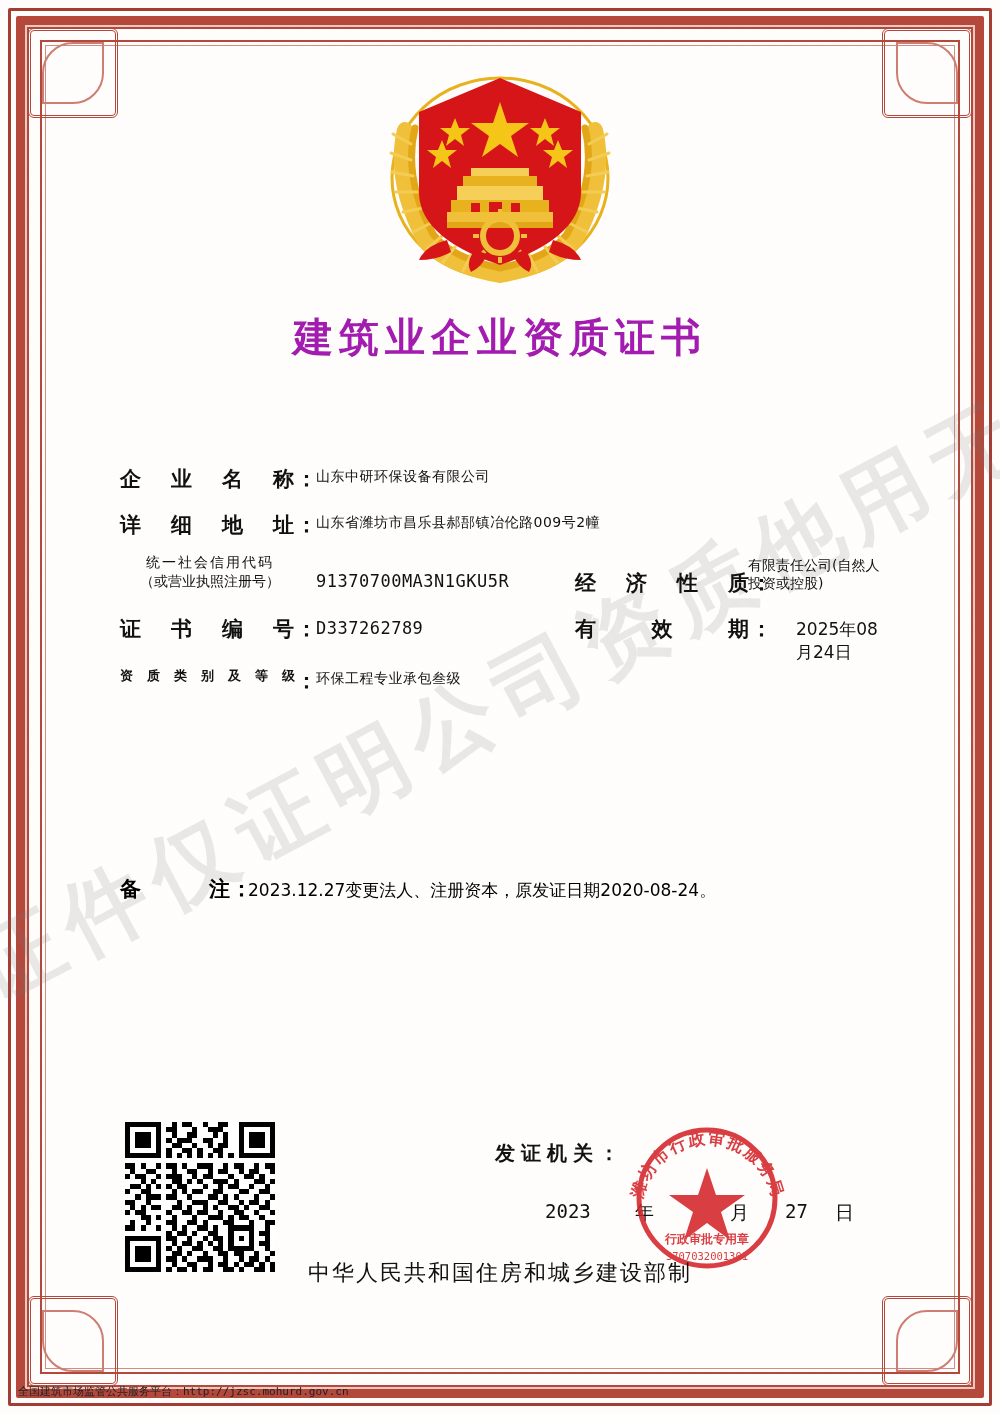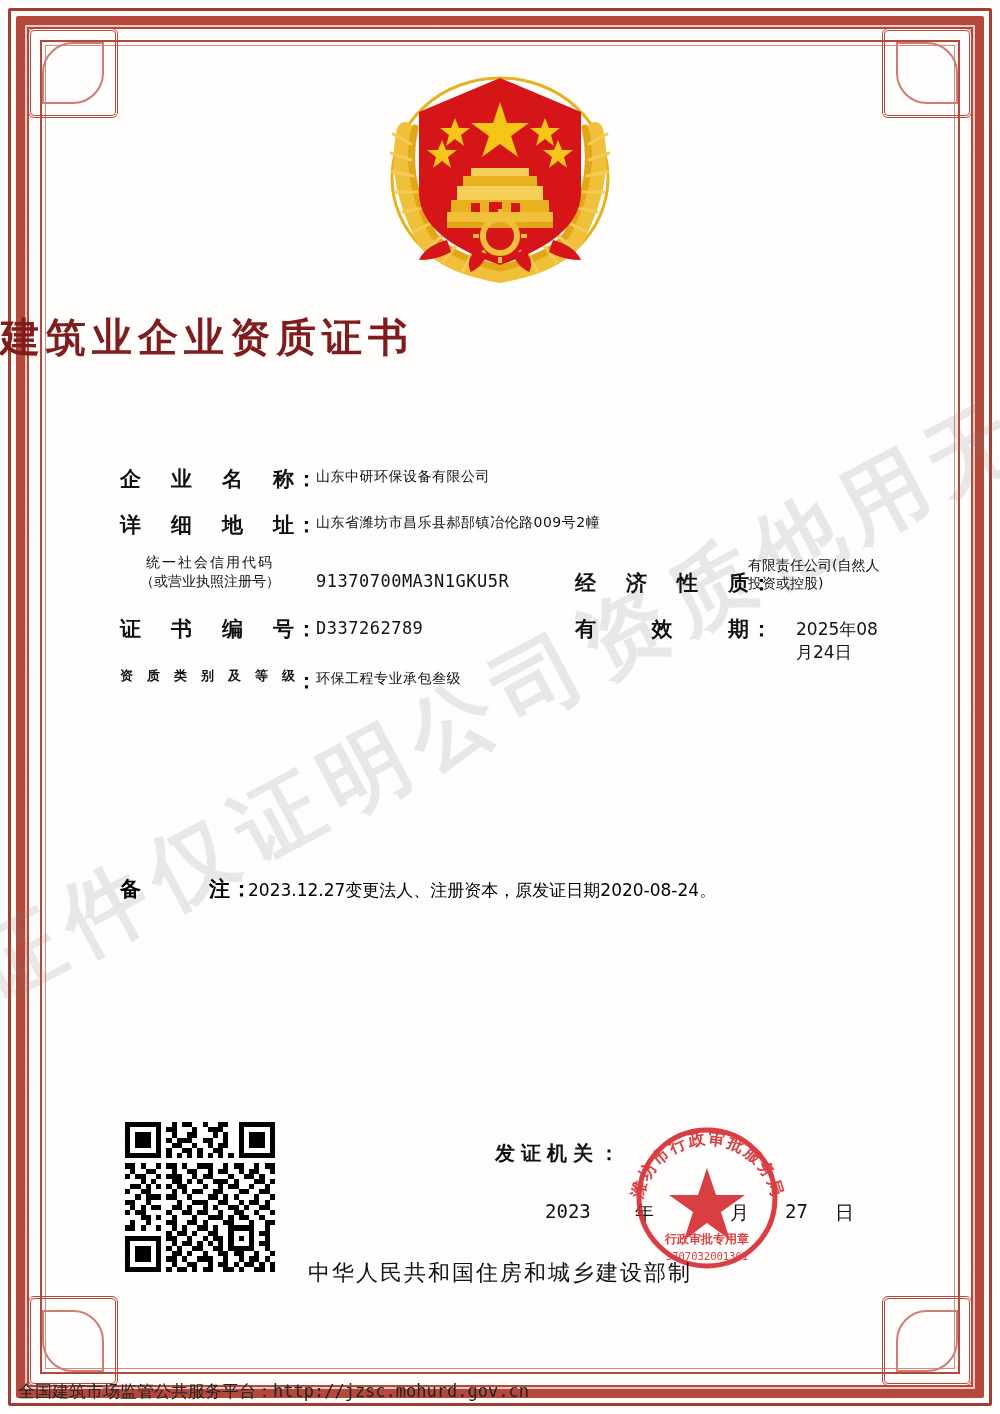--- a/index.html
+++ b/index.html
@@ -74,22 +74,23 @@
 
   
   .emblem{
     position:absolute;left:50%;top:60px;transform:translateX(-50%);
     width:230px;height:225px;
   }
 
   
   .cert-title{
     position:absolute;left:0;right:0;top:310px;
+    text-align:center;
     font-size:40px;letter-spacing:6px;
-    color:#7f1d1d;font-weight:700;
+    color:#a21caf;font-weight:700;
     font-family:"DejaVu Sans","Liberation Sans",sans-serif;
   }
 
   
   .fields{
     position:absolute;left:120px;top:465px;width:770px;
     color:#111;
   }
   .row{position:relative;height:46px;}
   .lbl{
@@ -167,21 +168,21 @@
 
   
   .seal{
     position:absolute;left:620px;top:1110px;width:175px;height:175px;
     pointer-events:none;
   }
 
   
   .footer{
     position:absolute;left:18px;bottom:12px;
-    font-size:17px;line-height:21px;color:#222;
+    font-size:11px;line-height:21px;color:#222;
     font-family:"DejaVu Sans Mono","Liberation Mono",monospace;
     letter-spacing:0px;
   }
   .footer div{white-space:nowrap;}
   .footer .cn{font-family:"DejaVu Sans","Liberation Sans",sans-serif;}
 </style>
 </head>
 <body>
 
 <div class="cert-page">

